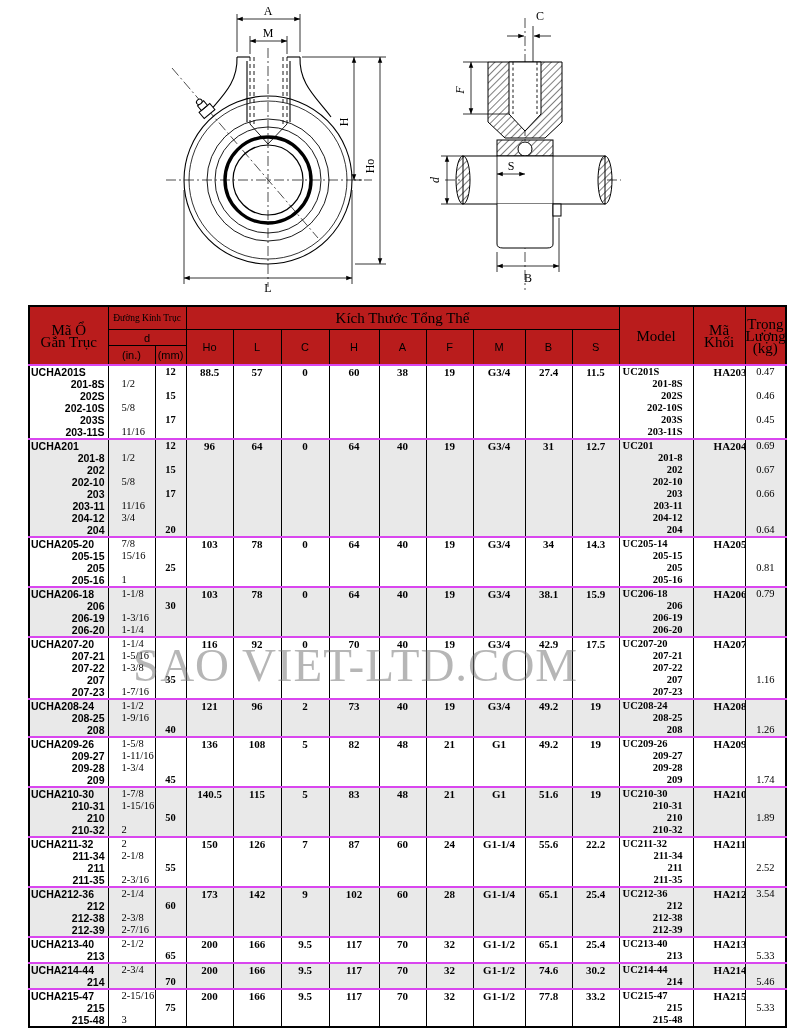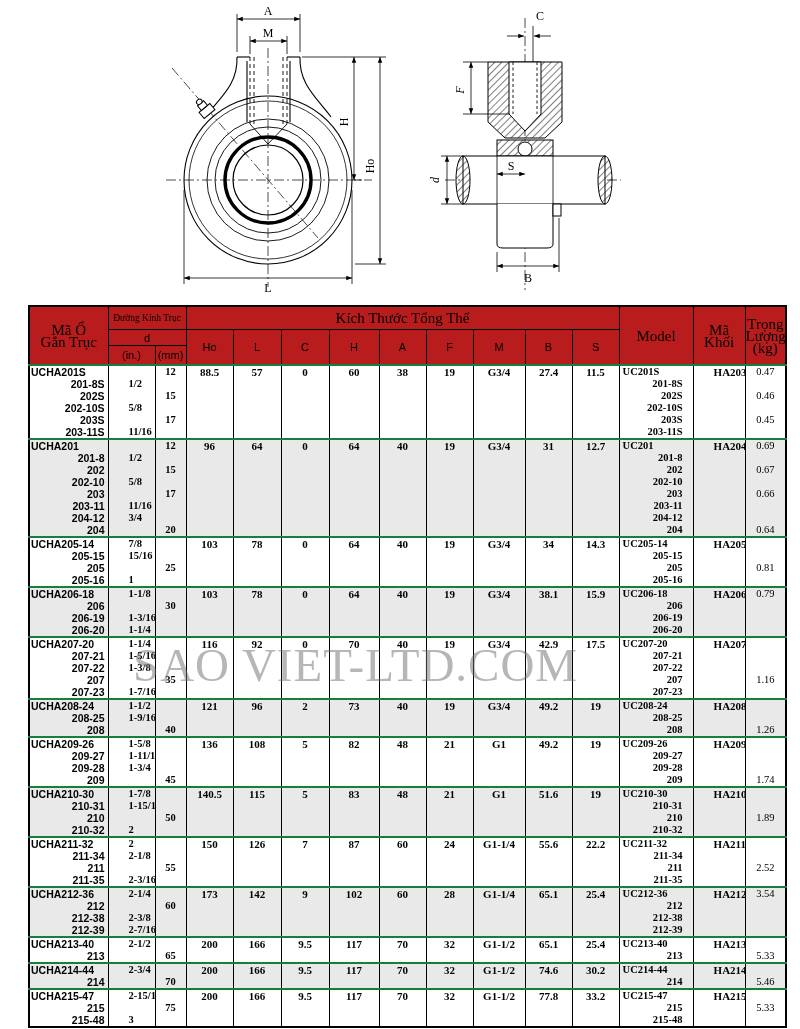--- a/index.html
+++ b/index.html
@@ -25,27 +25,27 @@
   .spec thead th{background:#b91c1c;font-weight:normal;vertical-align:middle;text-align:center;}
   .spec thead tr.h1 th{height:22px;}
   .spec thead tr.h2 th{height:15px;}
   .spec thead tr.h3 th{height:18px;}
   .lbl-vn{font-family:"Liberation Serif",serif;font-size:15px;line-height:12px;white-space:pre-line;}
   .lbl-vn.small{font-size:9.5px;}
   .dimletter{font-family:"Liberation Sans",sans-serif;font-weight:bold;font-size:11px;}
   .spec thead{border-bottom:2px solid #000;}
 
   .spec tbody td{vertical-align:top;background:#fff;}
-  .spec tbody tr{border-top:2px solid #15803d;}
+  .spec tbody tr{border-top:2px solid #d946ef;}
   .spec tbody tr.shaded td{background:#e9e9e9;}
 
   .ln{height:12px;line-height:12px;font-size:10.5px;white-space:nowrap;}
   .c-code .ln{font-family:"Liberation Sans",sans-serif;font-weight:bold;text-align:right;padding-right:3px;}
   .c-code .ln.lead{text-align:left;padding-left:1px;}
-  .c-in .ln{font-weight:bold;text-align:left;padding-left:20px;}
+  .c-in .ln{font-weight:normal;text-align:left;padding-left:13px;}
   .c-mm .ln{font-weight:bold;text-align:center;}
   .c-model .ln{font-weight:bold;text-align:right;padding-right:10px;}
   .c-model .ln.lead{text-align:left;padding-left:3px;}
   .c-wt .ln{font-weight:normal;text-align:center;}
   td.c-dim{vertical-align:middle;text-align:center;font-weight:bold;font-size:11px;}
   td.c-block{vertical-align:middle;text-align:center;font-weight:bold;font-size:11px;padding-left:20px;}
 </style>
 </head>
 <body>
 
@@ -335,21 +335,21 @@
             <div class="ln">0.67</div>
             <div class="ln"></div>
             <div class="ln">0.66</div>
             <div class="ln"></div>
             <div class="ln"></div>
             <div class="ln">0.64</div>
           </td>
         </tr>
         <tr>
           <td class="c-code">
-            <div class="ln lead">UCHA205-14</div>
+            <div class="ln lead">UCHA205-20</div>
             <div class="ln">205-15</div>
             <div class="ln">205</div>
             <div class="ln">205-16</div>
           </td>
           <td class="c-in">
             <div class="ln">7/8</div>
             <div class="ln">15/16</div>
             <div class="ln"></div>
             <div class="ln">1</div>
           </td>

